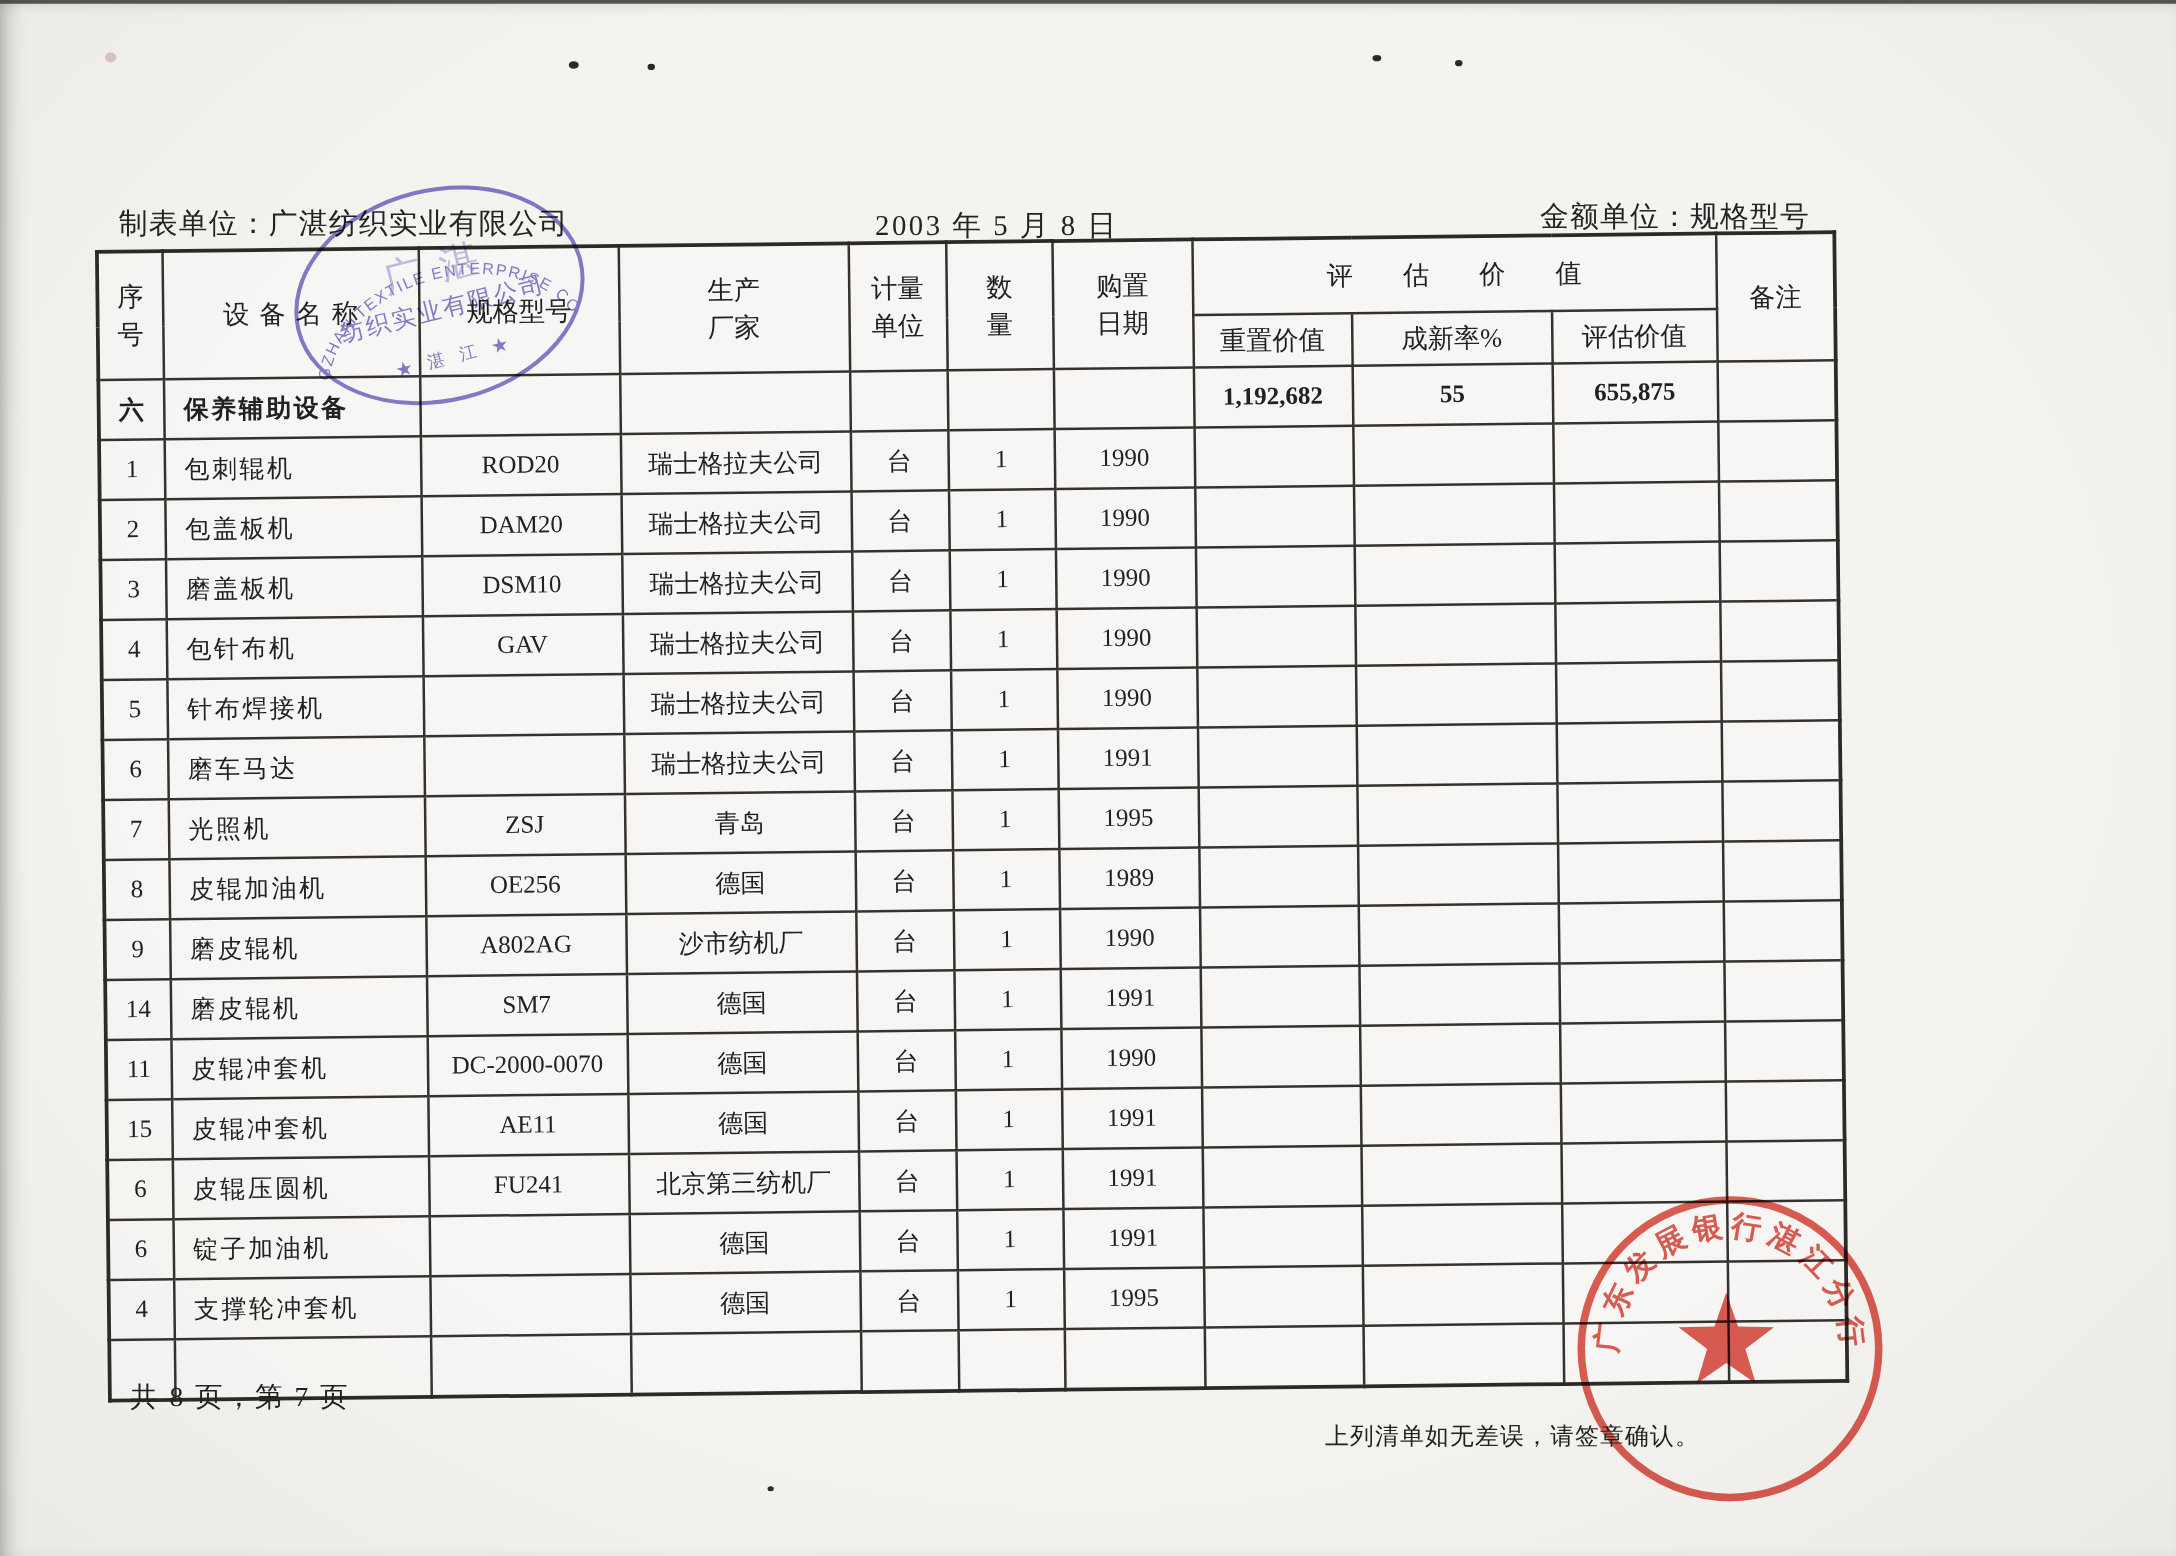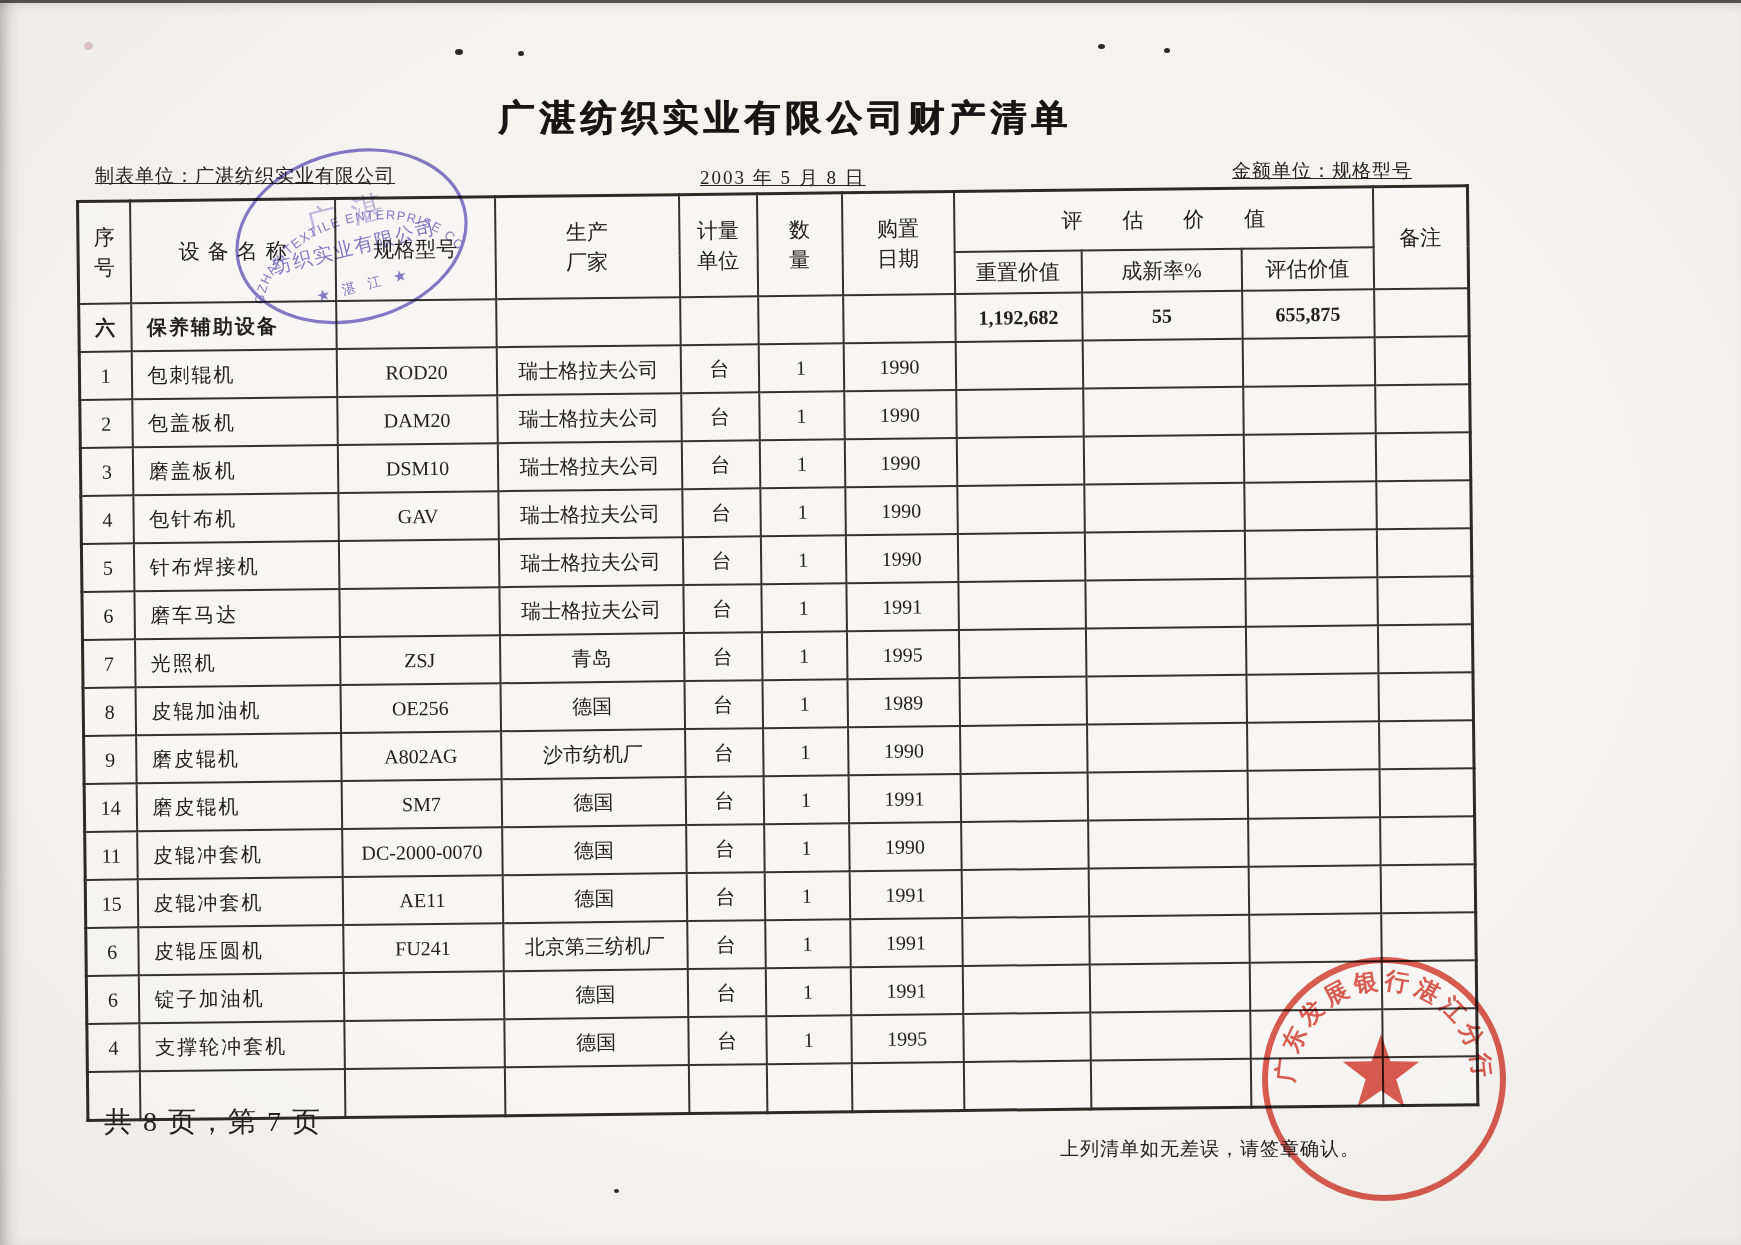--- a/index.html
+++ b/index.html
@@ -17,21 +17,21 @@
   }
   .top-edge{position:absolute;top:0;left:0;right:0;height:3px;background:#3c3b39;opacity:.85;}
   .speck{position:absolute;background:#2c2a28;border-radius:50%;}
   .speck.pink{background:#c9a0a6;opacity:.6;}
 
   .title{
     position:absolute;left:0;top:94px;width:1570px;margin:0;
     text-align:center;font-size:36px;font-weight:bold;letter-spacing:5px;
     color:#171615;text-shadow:1px 0 0 currentColor;
   }
-  .meta{position:absolute;font-size:19px;color:#242322;white-space:nowrap;text-decoration:underline;}
+  .meta{position:absolute;font-size:23px;color:#242322;white-space:nowrap;}
   .meta-prepared{left:95px;top:163px;letter-spacing:1px;}
   .meta-date{left:700px;top:165px;letter-spacing:2px;}
   .meta-unit{left:1232px;top:158px;letter-spacing:1px;}
 
   .table-wrap{
     position:absolute;left:76px;top:200px;
     transform:rotate(-0.65deg);transform-origin:0 0;
   }
   table{border-collapse:collapse;table-layout:fixed;width:1390px;background:rgba(255,255,255,.25);}
   th,td{border:2px solid #34312e;overflow:hidden;}
@@ -44,21 +44,21 @@
   thead tr.h2 th{height:36px;}
   th.group{letter-spacing:40px;text-indent:40px;}
   tbody td{
     font-size:20px;height:46px;text-align:center;vertical-align:middle;
     padding:0 2px;white-space:nowrap;
   }
   tbody td.al{text-align:left;padding-left:15px;letter-spacing:2px;}
   tbody tr.section-row td{font-weight:bold;}
   .sp{letter-spacing:8px;text-indent:8px;}
 
-  .footer-left{position:absolute;left:104px;top:1103px;font-size:28px;letter-spacing:2px;}
+  .footer-left{position:absolute;left:104px;top:1103px;font-size:22px;letter-spacing:2px;}
   .footer-right{position:absolute;left:1060px;top:1136px;font-size:19px;letter-spacing:1px;}
 
   .purple-stamp{
     position:absolute;left:218px;top:142px;width:268px;height:192px;
     transform:rotate(-14deg);mix-blend-mode:multiply;opacity:.85;
   }
   .red-stamp{
     position:absolute;left:1253px;top:948px;width:262px;height:262px;
     mix-blend-mode:multiply;opacity:.82;
   }
@@ -68,21 +68,20 @@
 
 <div class="page">
   <div class="top-edge"></div>
   <div class="speck" style="left:455px;top:49px;width:8px;height:6px;"></div>
   <div class="speck" style="left:518px;top:51px;width:6px;height:5px;"></div>
   <div class="speck pink" style="left:84px;top:42px;width:9px;height:8px;"></div>
   <div class="speck" style="left:1098px;top:44px;width:7px;height:5px;"></div>
   <div class="speck" style="left:1164px;top:48px;width:6px;height:5px;"></div>
   <div class="speck" style="left:614px;top:1189px;width:5px;height:4px;"></div>
 
-  <h1 class="title">广湛纺织实业有限公司财产清单</h1>
 
   <div class="meta meta-prepared">制表单位：广湛纺织实业有限公司</div>
   <div class="meta meta-date">2003 年 5 月 8 日</div>
   <div class="meta meta-unit">金额单位：规格型号</div>
 
   <div class="table-wrap">
     <table>
       <colgroup>
         <col style="width:52px">
           <col style="width:205px">

